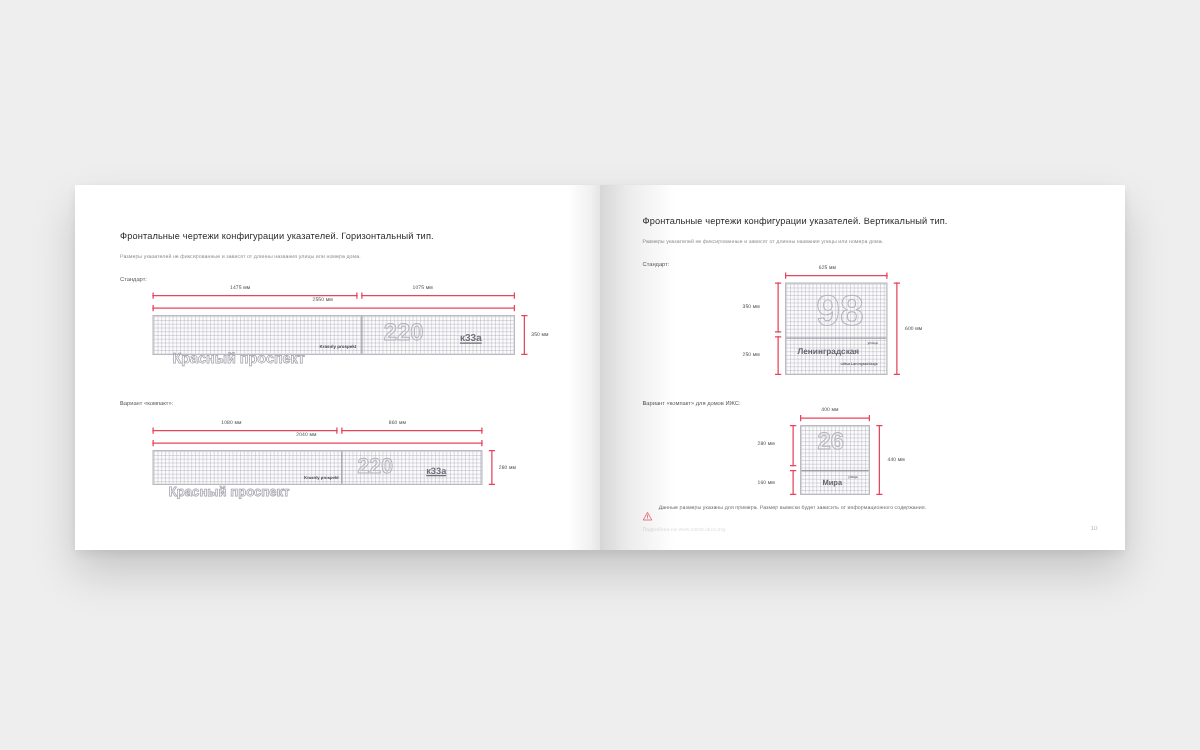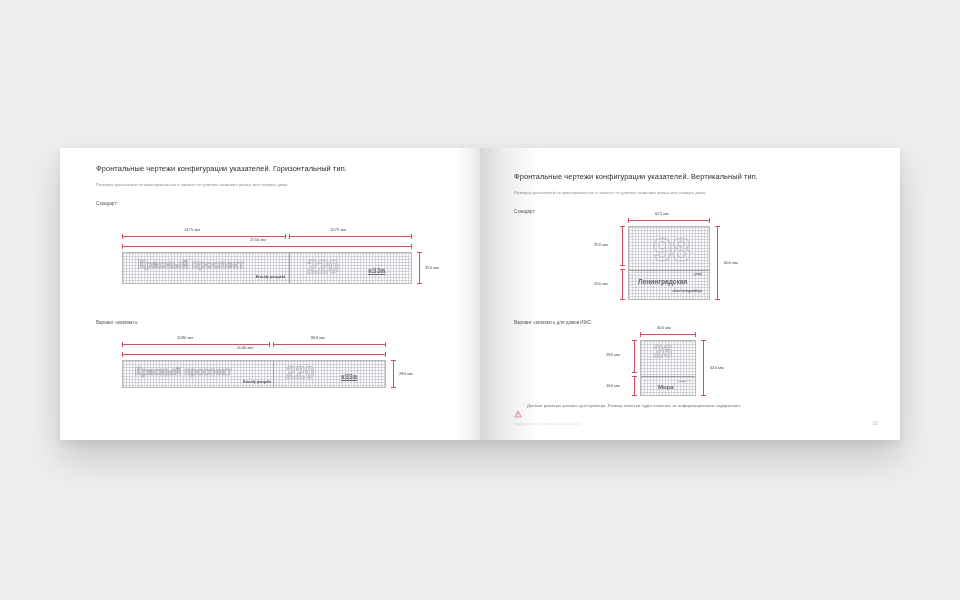--- a/index.html
+++ b/index.html
@@ -11,21 +11,21 @@
   }
 
   
   #spread{
     position:absolute;left:60px;top:148px;width:840px;height:292px;
     display:flex;
     background:#ffffff;
     box-shadow:0 18px 34px rgba(0,0,0,.17), 0 3px 8px rgba(0,0,0,.07);
   }
   .page{position:relative;width:420px;height:292px;box-sizing:border-box;background:#fff;}
-  .page.left{padding:16px 22px 0 36px;}
+  .page.left{padding:36px 22px 0 36px;}
   .page.right{padding:24px 22px 0 34px;}
   
   #gutter-left{position:absolute;right:0;top:0;width:26px;height:100%;
     background:linear-gradient(to right,rgba(0,0,0,0) 0%,rgba(0,0,0,.055) 70%,rgba(0,0,0,.10) 100%);
     pointer-events:none;}
   #gutter-right{position:absolute;left:0;top:0;width:60px;height:100%;
     background:linear-gradient(to right,rgba(0,0,0,.16) 0%,rgba(0,0,0,.075) 38%,rgba(0,0,0,0) 100%);
     pointer-events:none;}
 
   
@@ -46,21 +46,21 @@
   .plate{position:absolute;box-sizing:border-box;border:1px solid #b9b9c0;background-color:#fbfbfc;
     background-image:
       linear-gradient(to right,rgba(150,150,165,.34) 1px,transparent 1px),
       linear-gradient(to bottom,rgba(150,150,165,.34) 1px,transparent 1px);
     background-size:3px 3px;}
   .divider{position:absolute;top:0;bottom:0;width:1px;background:#9c9ca6;}
   .hdivider{position:absolute;left:0;right:0;height:1px;background:#9c9ca6;}
 
   .street-name{
     position:absolute;white-space:nowrap;font-weight:700;
-    color:transparent;-webkit-text-stroke:.6px #a3a3ad;
+    color:transparent;margin-top:23px;-webkit-text-stroke:.6px #a3a3ad;
   }
   .street-translit{position:absolute;white-space:nowrap;font-weight:700;color:#4b4b52;}
   .house-num{
     position:absolute;white-space:nowrap;font-weight:700;
     color:transparent;-webkit-text-stroke:.75px #b2b2bb;
   }
   .house-korp{position:absolute;white-space:nowrap;font-weight:700;color:#6f6f78;text-decoration:underline;}
   .v-small{position:absolute;white-space:nowrap;font-weight:700;color:#6b6b74;}
   .v-name{position:absolute;white-space:nowrap;font-weight:700;color:#66666f;}
   .v-translit{position:absolute;white-space:nowrap;font-weight:700;color:#5c5c64;}
@@ -164,21 +164,21 @@
 
     <div class="h-label" style="position:absolute;left:34px;top:172px;">Вариант «компакт» для домов ИЖС:</div>
 
     <div style="position:absolute;left:120px;top:178px;width:180px;height:72px;">
 
       <div class="dim-h" style="left:40px;top:8px;width:56px;"></div>
       <div class="dim-txt" style="left:57px;top:-1px;">400 мм</div>
 
       <div class="plate" style="left:40px;top:14px;width:56px;height:56px;">
         <div class="hdivider" style="top:35px;"></div>
-        <div class="house-num" style="left:13px;top:3px;font-size:16px;line-height:1;">26</div>
+        <div class="house-num" style="left:13px;top:3px;font-size:19px;line-height:1;">26</div>
         <div class="v-small" style="right:9px;top:39px;font-size:2.5px;">улица</div>
         <div class="v-name" style="left:17px;top:43px;font-size:6px;">Мира</div>
       </div>
 
       <div class="dim-v" style="left:34px;top:14px;height:33px;"></div>
       <div class="dim-txt" style="left:6px;top:26px;">280 мм</div>
       <div class="dim-v" style="left:34px;top:50px;height:20px;"></div>
       <div class="dim-txt" style="left:6px;top:57px;">160 мм</div>
 
       <div class="dim-v" style="left:103px;top:14px;height:56px;"></div>

